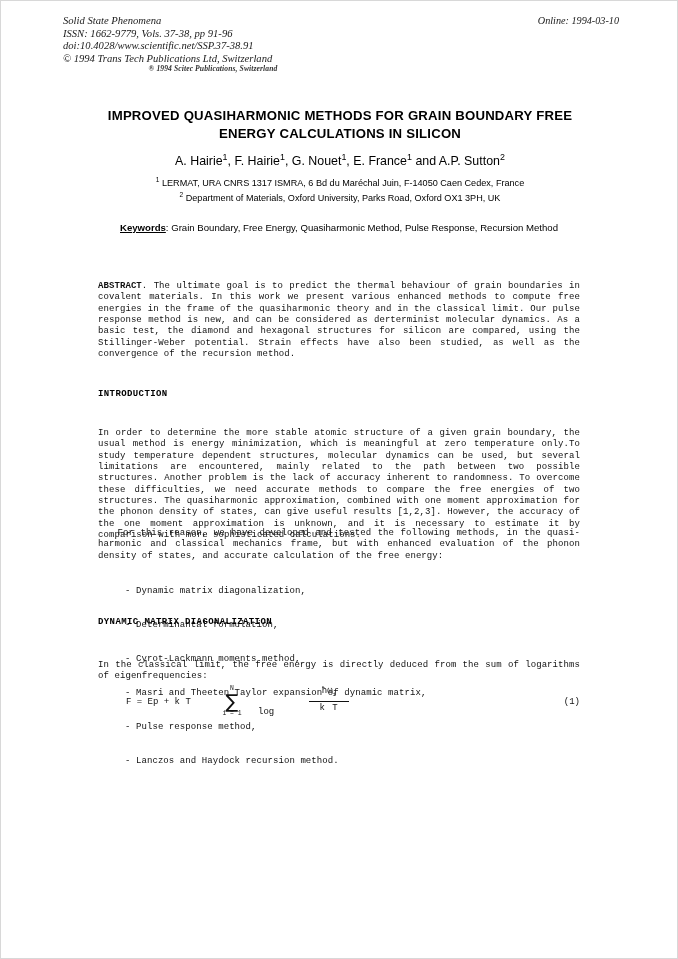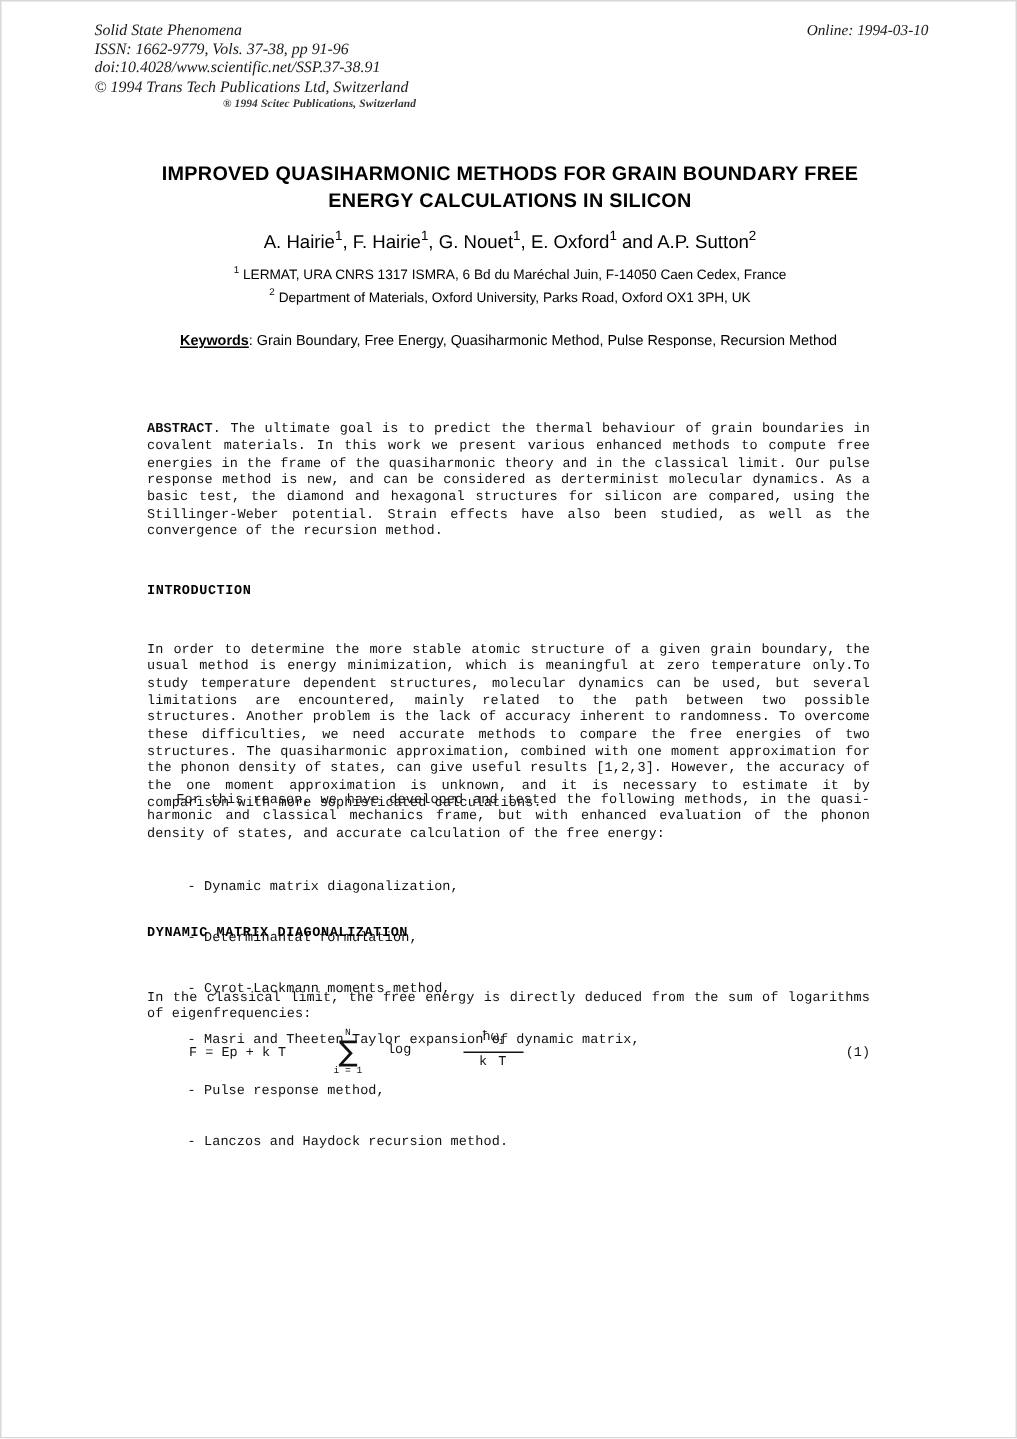--- a/index.html
+++ b/index.html
@@ -183,21 +183,21 @@
   }
   .eq-sum .sigma {
     font-size: 19px;
     display: block;
     line-height: 17px;
     font-family: "DejaVu Sans", sans-serif;
   }
   .eq-log {
     position: absolute;
     left: 160px;
-    top: 12px;
+    top: 24px;
   }
   .eq-frac {
     position: absolute;
     left: 205px;
     top: 3px;
     text-align: center;
     width: 52px;
     line-height: 11px;
   }
   .eq-frac .num { display: block; font-size: 9px; }
@@ -235,21 +235,21 @@
 
   <div class="title">
     <div>IMPROVED QUASIHARMONIC METHODS FOR GRAIN BOUNDARY FREE</div>
     <div>ENERGY CALCULATIONS IN SILICON</div>
   </div>
 
   <div class="authors">
     <span>A. Hairie</span><sup>1</sup>,
     <span>F. Hairie</span><sup>1</sup>,
     <span>G. Nouet</span><sup>1</sup>,
-    <span>E. Oxford</span><sup>1</sup>
+    <span>E. France</span><sup>1</sup>
     <span>and</span>
     <span>A.P. Sutton</span><sup>2</sup>
   </div>
 
   <div class="affil affil1">
     <sup>1</sup>
     <span>LERMAT, URA CNRS 1317 ISMRA, 6 Bd du Maréchal Juin, F-14050 Caen Cedex, France</span>
   </div>
   <div class="affil affil2">
     <sup>2</sup>

